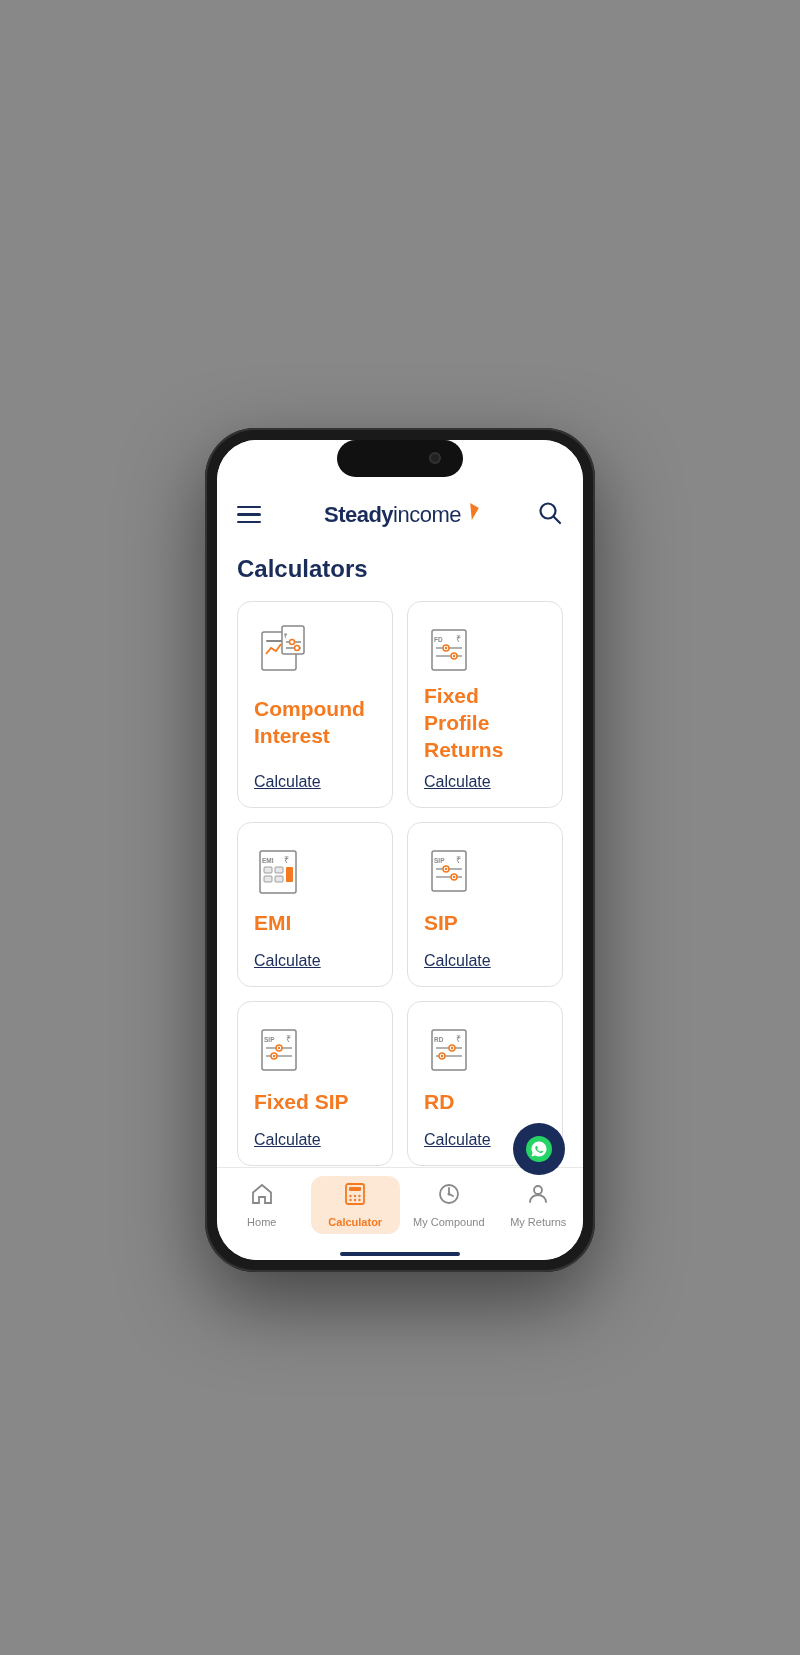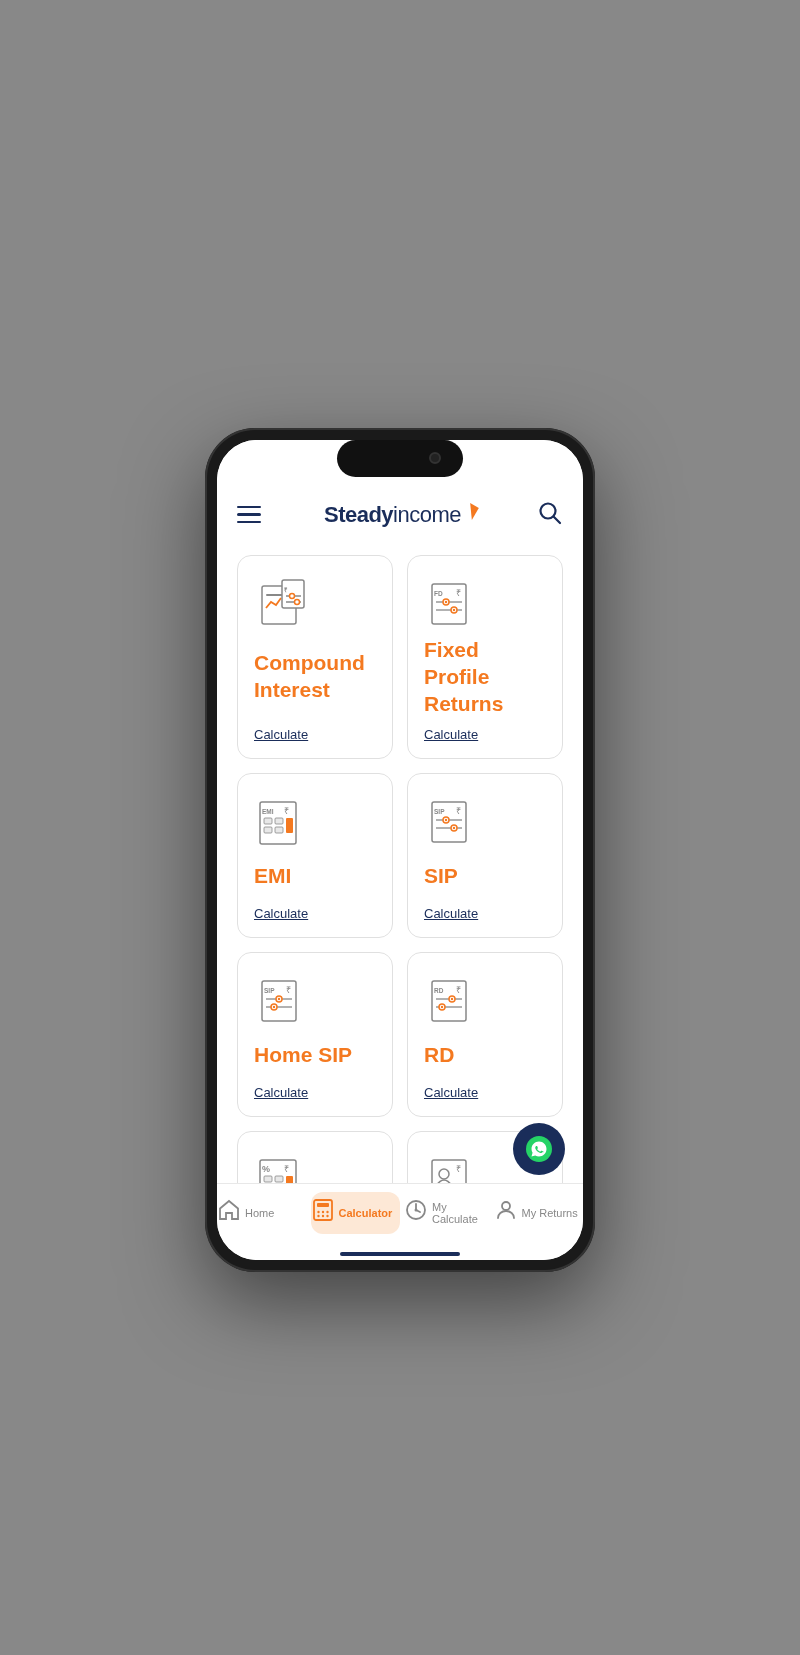--- a/index.html
+++ b/index.html
@@ -129,35 +129,36 @@
       justify-content: space-between;
     }
     .calc-name {
       font-size: 21px;
       font-weight: 700;
       color: #f47920;
       margin-bottom: 10px;
       line-height: 1.3;
     }
     .calc-link {
-      font-size: 13px;
+      font-size: 16px;
       color: #1a2d5a;
       text-decoration: underline;
       cursor: pointer;
     }
     
     .bottom-nav {
       display: flex;
       background: #fff;
       border-top: 1px solid #e8e8e8;
       padding: 8px 0 20px 0;
     }
     .nav-item {
       flex: 1;
       display: flex;
+      flex-direction: column;
       align-items: center;
       gap: 4px;
       cursor: pointer;
       padding: 6px 0;
     }
     .nav-item.active {
       background: #fde8d6;
       border-radius: 12px;
       margin: 0 4px;
     }
@@ -222,20 +223,21 @@
       </div>
       <div class="search-icon-btn">
         <svg width="26" height="26" viewBox="0 0 26 26" fill="none">
           <circle cx="11" cy="11" r="7.5" stroke="#1a2d5a" stroke-width="2.2"></circle>
           <line x1="16.5" y1="16.5" x2="23" y2="23" stroke="#1a2d5a" stroke-width="2.2" stroke-linecap="round"></line>
         </svg>
       </div>
     </div>
 
     <div class="content">
+      <div class="page-title">Calculators</div>
 
       <div class="calculator-grid">
 
         <div class="calc-card">
           <div class="icon-container">
             <svg width="58" height="58" viewBox="0 0 58 58" fill="none">
 
               <rect x="8" y="12" width="34" height="38" rx="2" fill="white" stroke="#888" stroke-width="1.5"></rect>
 
               <rect x="12" y="20" width="18" height="2" rx="1" fill="#888"></rect>
@@ -315,21 +317,21 @@
               <text x="10" y="22" font-size="6.5" fill="#888" font-weight="bold">SIP</text>
               <text x="32" y="22" font-size="9" fill="#888">₹</text>
               <line x1="12" y1="28" x2="38" y2="28" stroke="#888" stroke-width="1.3"></line>
               <circle cx="25" cy="28" r="3" fill="white" stroke="#f47920" stroke-width="1.5"></circle>
               <circle cx="25" cy="28" r="1.2" fill="#f47920"></circle>
               <line x1="12" y1="36" x2="38" y2="36" stroke="#888" stroke-width="1.3"></line>
               <circle cx="20" cy="36" r="3" fill="white" stroke="#f47920" stroke-width="1.5"></circle>
               <circle cx="20" cy="36" r="1.2" fill="#f47920"></circle>
             </svg>
           </div>
-          <div class="calc-name">Home SIP</div>
+          <div class="calc-name">Fixed SIP</div>
           <div class="calc-link">Calculate</div>
         </div>
 
         <div class="calc-card">
           <div class="icon-container">
             <svg width="58" height="58" viewBox="0 0 58 58" fill="none">
               <rect x="8" y="10" width="34" height="40" rx="2" fill="white" stroke="#888" stroke-width="1.5"></rect>
               <text x="10" y="22" font-size="6.5" fill="#888" font-weight="bold">RD</text>
               <text x="32" y="22" font-size="9" fill="#888">₹</text>
               <line x1="12" y1="28" x2="38" y2="28" stroke="#888" stroke-width="1.3"></line>
@@ -412,21 +414,21 @@
       </div>
       <div class="nav-item">
         <div class="nav-icon">
           <svg width="24" height="24" viewBox="0 0 24 24" fill="none">
             <circle cx="12" cy="12" r="9" stroke="#888" stroke-width="1.8" fill="none"></circle>
             <path d="M12 12 L12 6" stroke="#888" stroke-width="1.8" stroke-linecap="round"></path>
             <path d="M12 12 L16 14" stroke="#888" stroke-width="1.8" stroke-linecap="round"></path>
             <circle cx="12" cy="12" r="1.5" fill="#888"></circle>
           </svg>
         </div>
-        <span class="nav-label">My Calculate</span>
+        <span class="nav-label">My Compound</span>
       </div>
       <div class="nav-item">
         <div class="nav-icon">
           <svg width="24" height="24" viewBox="0 0 24 24" fill="none">
             <circle cx="12" cy="8" r="4" stroke="#888" stroke-width="1.8" fill="none"></circle>
             <path d="M4 20c0-4 3.6-7 8-7s8 3 8 7" stroke="#888" stroke-width="1.8" stroke-linecap="round" fill="none"></path>
           </svg>
         </div>
         <span class="nav-label">My Returns</span>
       </div>

